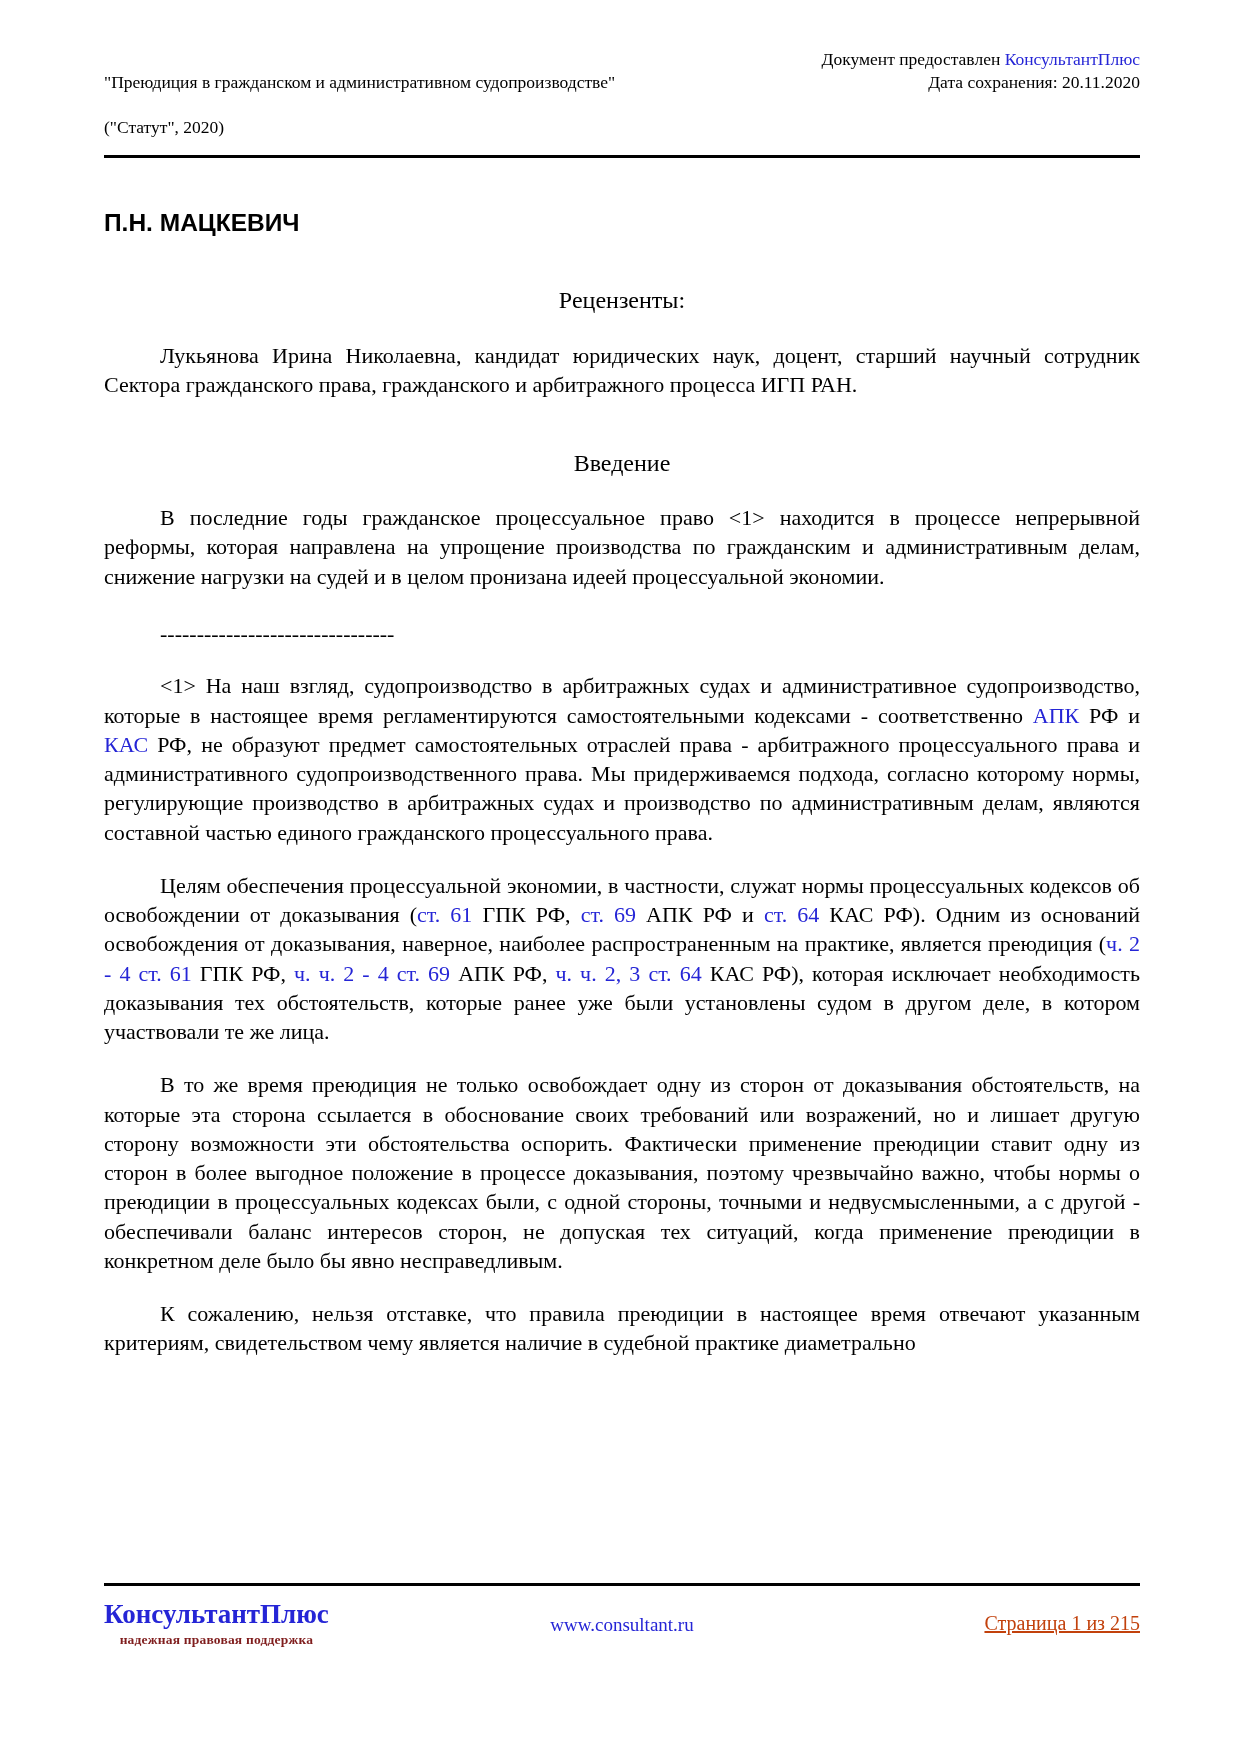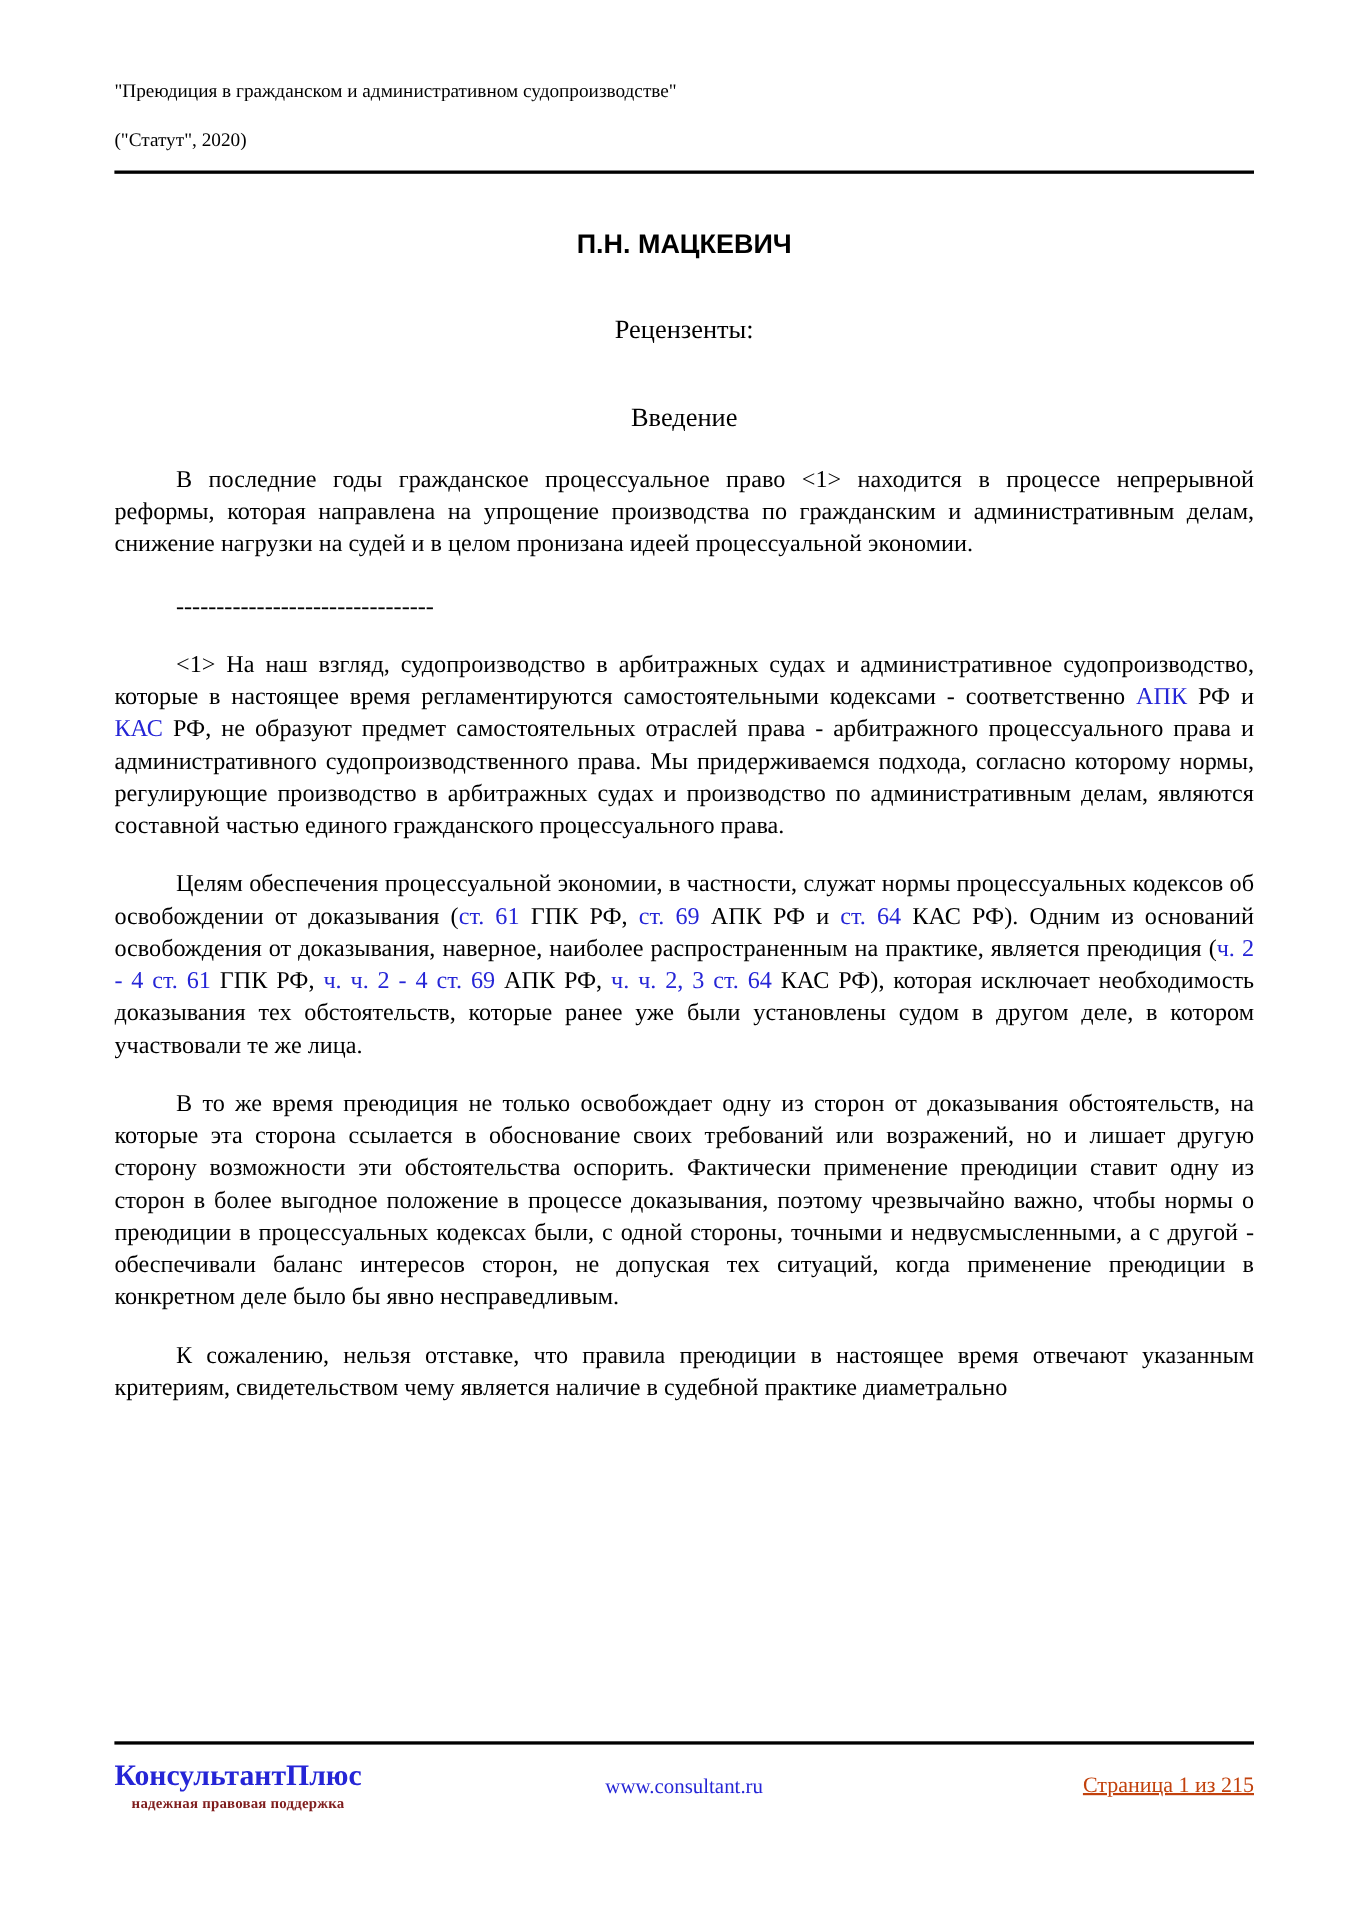--- a/index.html
+++ b/index.html
@@ -80,21 +80,20 @@
     font-weight: bold;
     text-align: center;
     letter-spacing: 0.1px;
     margin: 12px 0 0 0;
     line-height: 1.2;
   }
   h2.doc-author {
     font-family: "Liberation Sans", "DejaVu Sans", sans-serif;
     font-size: 24.5px;
     font-weight: bold;
-    text-align: center;
     margin: 30px 0 0 0;
     line-height: 1.2;
   }
 
   p.center {
     text-align: center;
     font-size: 24px;
     margin: 48px 0 0 0;
     line-height: 1.32;
   }
@@ -175,32 +174,37 @@
 </head>
 <body>
 
 <div class="page">
 
   <div class="doc-header">
     <div class="hdr-left">
       <div>"Преюдиция в гражданском и административном судопроизводстве"</div>
       <div>("Статут", 2020)</div>
     </div>
+    <div class="hdr-right">
+      <div><span>Документ предоставлен </span><span class="brand-link">КонсультантПлюс</span></div>
+      <div>Дата сохранения: 20.11.2020</div>
+    </div>
   </div>
 
   <div class="rule-top"></div>
 
   <div class="content">
 
 
     <h2 class="doc-author">П.Н. МАЦКЕВИЧ</h2>
 
     <p class="center">Рецензенты:</p>
 
 
+    <p class="para">Лукьянова Ирина Николаевна, кандидат юридических наук, доцент, старший научный сотрудник Сектора гражданского права, гражданского и арбитражного процесса ИГП РАН.</p>
 
     <p class="center">Введение</p>
 
     <p class="para">В последние годы гражданское процессуальное право &lt;1&gt; находится в процессе непрерывной реформы, которая направлена на упрощение производства по гражданским и административным делам, снижение нагрузки на судей и в целом пронизана идеей процессуальной экономии.</p>
 
     <p class="sep">--------------------------------</p>
 
     <p class="para"><span>&lt;1&gt; На наш взгляд, судопроизводство в арбитражных судах и административное судопроизводство, которые в настоящее время регламентируются самостоятельными кодексами - соответственно </span><a class="ref" href="#">АПК</a><span> РФ и </span><a class="ref" href="#">КАС</a><span> РФ, не образуют предмет самостоятельных отраслей права - арбитражного процессуального права и административного судопроизводственного права. Мы придерживаемся подхода, согласно которому нормы, регулирующие производство в арбитражных судах и производство по административным делам, являются составной частью единого гражданского процессуального права.</span></p>
 
     <p class="para"><span>Целям обеспечения процессуальной экономии, в частности, служат нормы процессуальных кодексов об освобождении от доказывания (</span><a class="ref" href="#">ст. 61</a><span> ГПК РФ, </span><a class="ref" href="#">ст. 69</a><span> АПК РФ и </span><a class="ref" href="#">ст. 64</a><span> КАС РФ). Одним из оснований освобождения от доказывания, наверное, наиболее распространенным на практике, является преюдиция (</span><a class="ref" href="#">ч. 2 - 4 ст. 61</a><span> ГПК РФ, </span><a class="ref" href="#">ч. ч. 2 - 4 ст. 69</a><span> АПК РФ, </span><a class="ref" href="#">ч. ч. 2, 3 ст. 64</a><span> КАС РФ), которая исключает необходимость доказывания тех обстоятельств, которые ранее уже были установлены судом в другом деле, в котором участвовали те же лица.</span></p>

